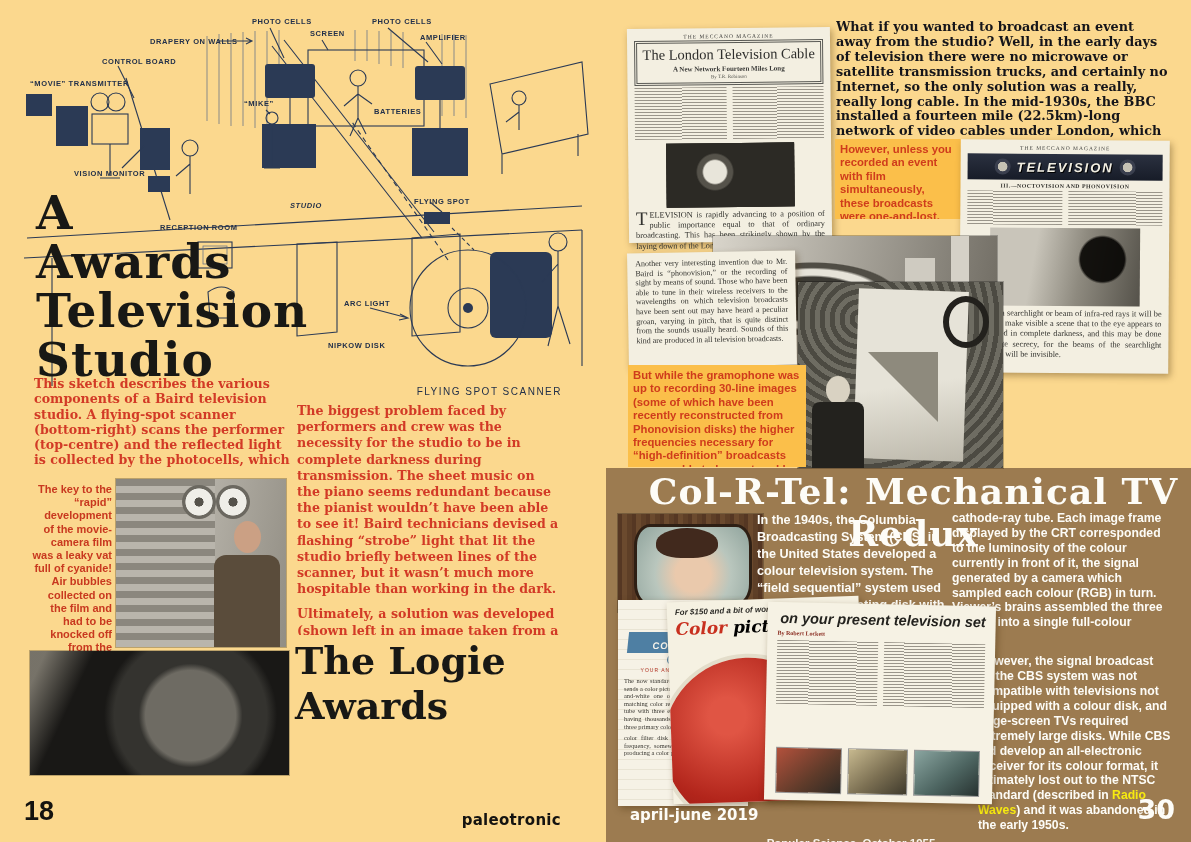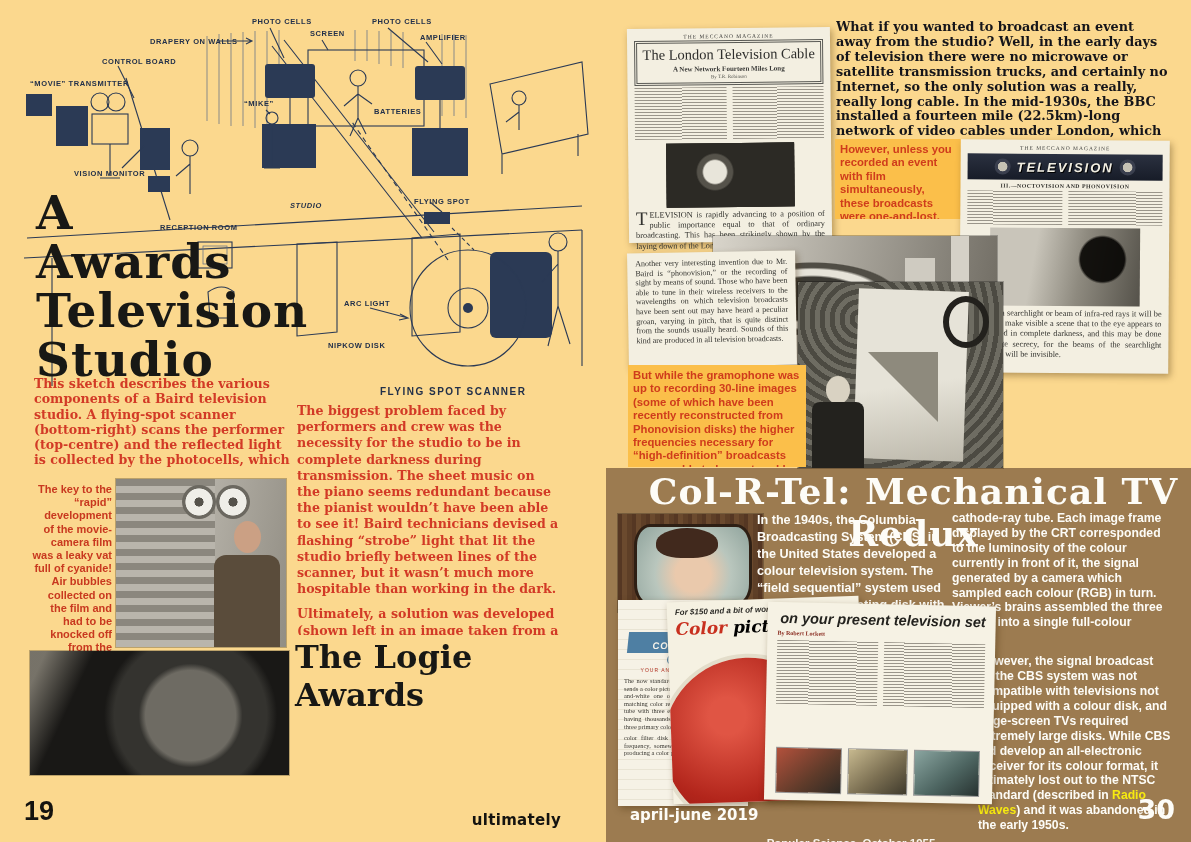--- a/index.html
+++ b/index.html
@@ -25,23 +25,23 @@
   #photo1 .man{position:absolute;right:6px;bottom:0;width:66px;height:126px;}
   #photo1 .head{width:27px;height:32px;border-radius:50%;background:#cba084;margin:0 auto;}
   #photo1 .body{width:66px;height:92px;background:#5a4c3b;border-radius:12px 12px 0 0;margin-top:2px;}
   #photo2{left:30px;top:651px;width:259px;height:124px;background:
       radial-gradient(circle at 62% 52%,#6e6b63 0 26%,#34332f 30% 44%,#191816 50%),#191816;}
   #photo2 .streak{position:absolute;left:0;top:0;width:40%;height:100%;
       background:linear-gradient(115deg,#8e897d 0 10%,transparent 40%);opacity:.8;}
   #photo2-cap{left:32px;top:779px;width:262px;color:#3a382f;font-size:11.5px;line-height:13.6px;font-weight:bold;}
   .pagenum{font-size:27px;font-weight:bold;}
   #pn-left{left:24px;top:796px;color:#14130f;}
-  #fss-caption{left:380px;top:386px;width:182px;color:#223049;font-size:10px;font-weight:bold;letter-spacing:1.5px;text-align:left;}
+  #fss-caption{left:380px;top:386px;width:182px;color:#223049;font-size:10px;font-weight:normal;letter-spacing:1.5px;text-align:right;}
   #col2-red{left:297px;top:403px;width:264px;height:232px;font-size:12.6px;line-height:16.2px;font-weight:600;}
-  #logie-h{left:295px;top:638px;width:270px;font-size:32px;font-weight:600;color:#181815;}
+  #logie-h{left:295px;top:638px;width:270px;font-size:38px;font-weight:600;color:#181815;}
   #logie-txt{left:299px;top:684px;width:262px;height:124px;color:#1d1c19;font-size:12.6px;line-height:16.2px;font-weight:600;}
   .para{margin:0 0 9px 0;}
   #brand-left{left:297px;top:811px;width:264px;text-align:right;color:#141310;
       font-family:"DejaVu Sans",sans-serif;font-weight:bold;font-size:15px;letter-spacing:.3px;}
   
   #sketch{left:22px;top:6px;width:570px;height:382px;}
   #sketch text{font-family:"Liberation Sans",sans-serif;font-size:7.5px;font-weight:bold;fill:#22304a;letter-spacing:.6px;}
   #sketch .ink{stroke:#2b3a55;fill:none;stroke-width:1.1;}
   #sketch .fill{fill:#2b3a55;stroke:none;}
   #sketch .lt{stroke:#5a6a88;stroke-width:.7;fill:none;}
@@ -260,22 +260,22 @@
       <div class="streak"></div>
     </div>
 
     <div id="col2-red" class="abs slab redtext ovh">
       <p class="para">The biggest problem faced by performers and crew was the necessity for the studio to be in complete darkness during transmission. The sheet music on the piano seems redundant because the pianist wouldn’t have been able to see it! Baird technicians devised a flashing “strobe” light that lit the studio briefly between lines of the scanner, but it wasn’t much more hospitable than working in the dark.</p>
       <p class="para">Ultimately, a solution was developed (shown left in an image taken from a 1976 BBC documentary) wherein the performances were recorded on film which was then “immediately” (in 54 seconds!) developed and then scanned by a flying-spot scanner. But like the scanner, the film camera couldn’t move, and production-wise couldn’t compete with the mobile Emitron cameras.</p>
     </div>
 
     <div id="logie-h" class="abs slab">The Logie Awards</div>
 
-    <div id="pn-left" class="abs pagenum">19</div>
-    <div id="brand-left" class="abs">ultimately</div>
+    <div id="pn-left" class="abs pagenum">18</div>
+    <div id="brand-left" class="abs">paleotronic</div>
   </div>
 
   <div id="page-right" class="abs">
     <div id="brown"></div>
 
     <div id="clip-cable" class="abs paper">
       <div class="masthead">THE MECCANO MAGAZINE</div>
       <div class="tbox">
         <h2>The London Television Cable</h2>
         <div class="sub">A New Network Fourteen Miles Long</div>

